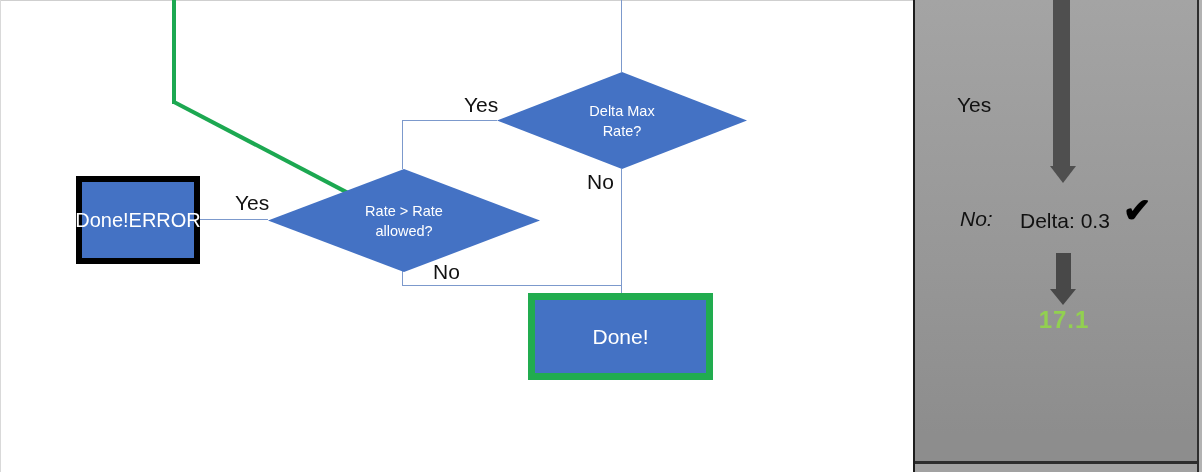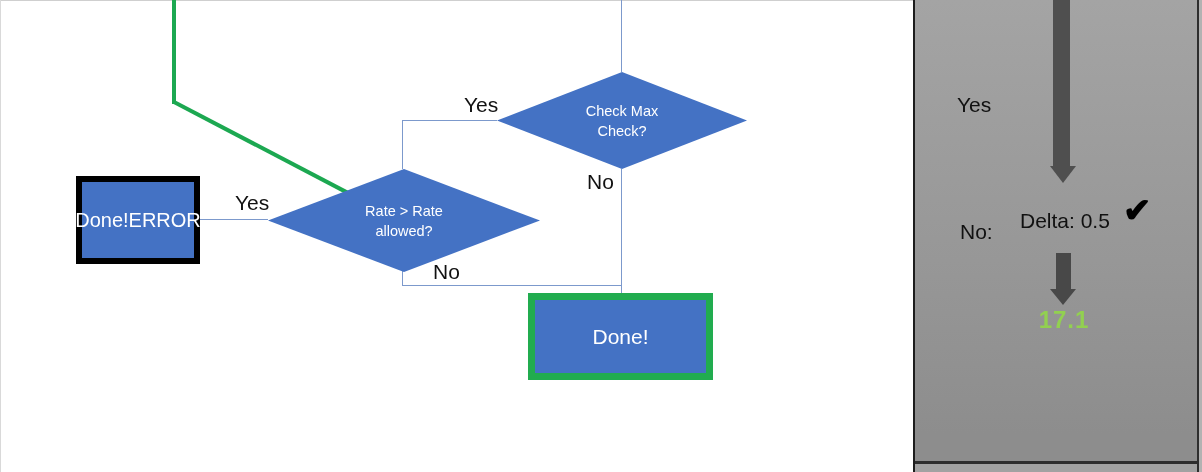--- a/index.html
+++ b/index.html
@@ -51,21 +51,21 @@
 
   .panel .arrow1-shaft { position:absolute; left:140px; top:0; width:17px; height:166px; background:#4f4f4f; }
   .panel .arrow1-head { position:absolute; left:137px; top:166px; width:0; height:0;
         border-left:13px solid transparent; border-right:13px solid transparent; border-top:17px solid #4f4f4f; }
   .panel .arrow2-shaft { position:absolute; left:143px; top:253px; width:15px; height:36px; background:#484848; }
   .panel .arrow2-head { position:absolute; left:137px; top:289px; width:0; height:0;
         border-left:13px solid transparent; border-right:13px solid transparent; border-top:16px solid #484848; }
 
   .panel .ptext { position:absolute; color:#111111; font-size:21px; }
   .panel .p-yes { left:44px; top:93px; }
-  .panel .p-no  { left:47px; top:220px; }
+  .panel .p-no  { left:47px; top:207px;font-style:italic; }
   .panel .p-delta { left:107px; top:209px; }
   .panel .p-check { left:210px; top:190px; font-size:34px; font-weight:bold; color:#000000; }
   .panel .p-result { left:61px; top:306px; width:180px; text-align:center;
                      font-size:24px; font-weight:bold; color:#92d050; letter-spacing:1px; }
 </style>
 </head>
 <body>
 
 <div class="stage">
 
@@ -79,21 +79,21 @@
   <div class="conn" style="left:200px; top:219px; width:68px; height:1px;"></div>
   <div class="conn" style="left:402px; top:271px; width:1px; height:15px;"></div>
   <div class="conn" style="left:402px; top:285px; width:220px; height:1px;"></div>
 
   <div class="green-v"></div>
   <div class="green-diag">
     <span class="head"></span>
   </div>
 
   <div class="diamond diamond-check">
-    <div class="dtext">Check Max Check?</div>
+    <div class="dtext">Delta Max Rate?</div>
   </div>
   <div class="diamond diamond-rate">
     <div class="dtext">Rate &gt; Rate allowed?</div>
   </div>
 
   <div class="box box-done-error">
     <span>Done!</span>
     <span>ERROR</span>
   </div>
   <div class="box box-done">
@@ -110,21 +110,21 @@
     <div class="edge-right-sliver"></div>
     <div class="edge-right"></div>
     <div class="edge-bottom-sliver"></div>
     <div class="edge-bottom"></div>
 
     <div class="arrow1-shaft"></div>
     <div class="arrow1-head"></div>
 
     <div class="ptext p-yes">Yes</div>
     <div class="ptext p-no">No:</div>
-    <div class="ptext p-delta">Delta: 0.5</div>
+    <div class="ptext p-delta">Delta: 0.3</div>
     <div class="ptext p-check">✔</div>
 
     <div class="arrow2-shaft"></div>
     <div class="arrow2-head"></div>
 
     <div class="ptext p-result">17.1</div>
   </div>
 
 </div>
 

